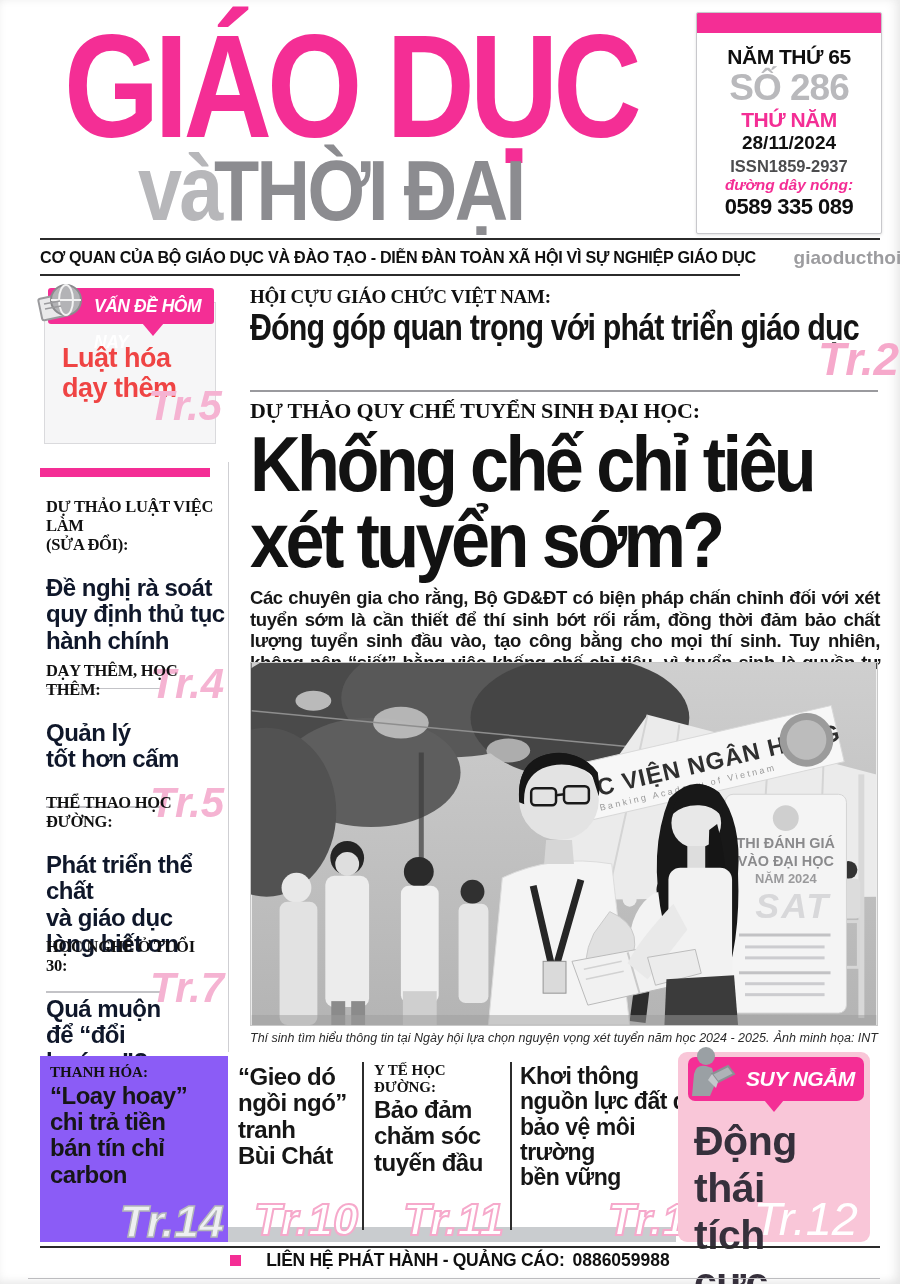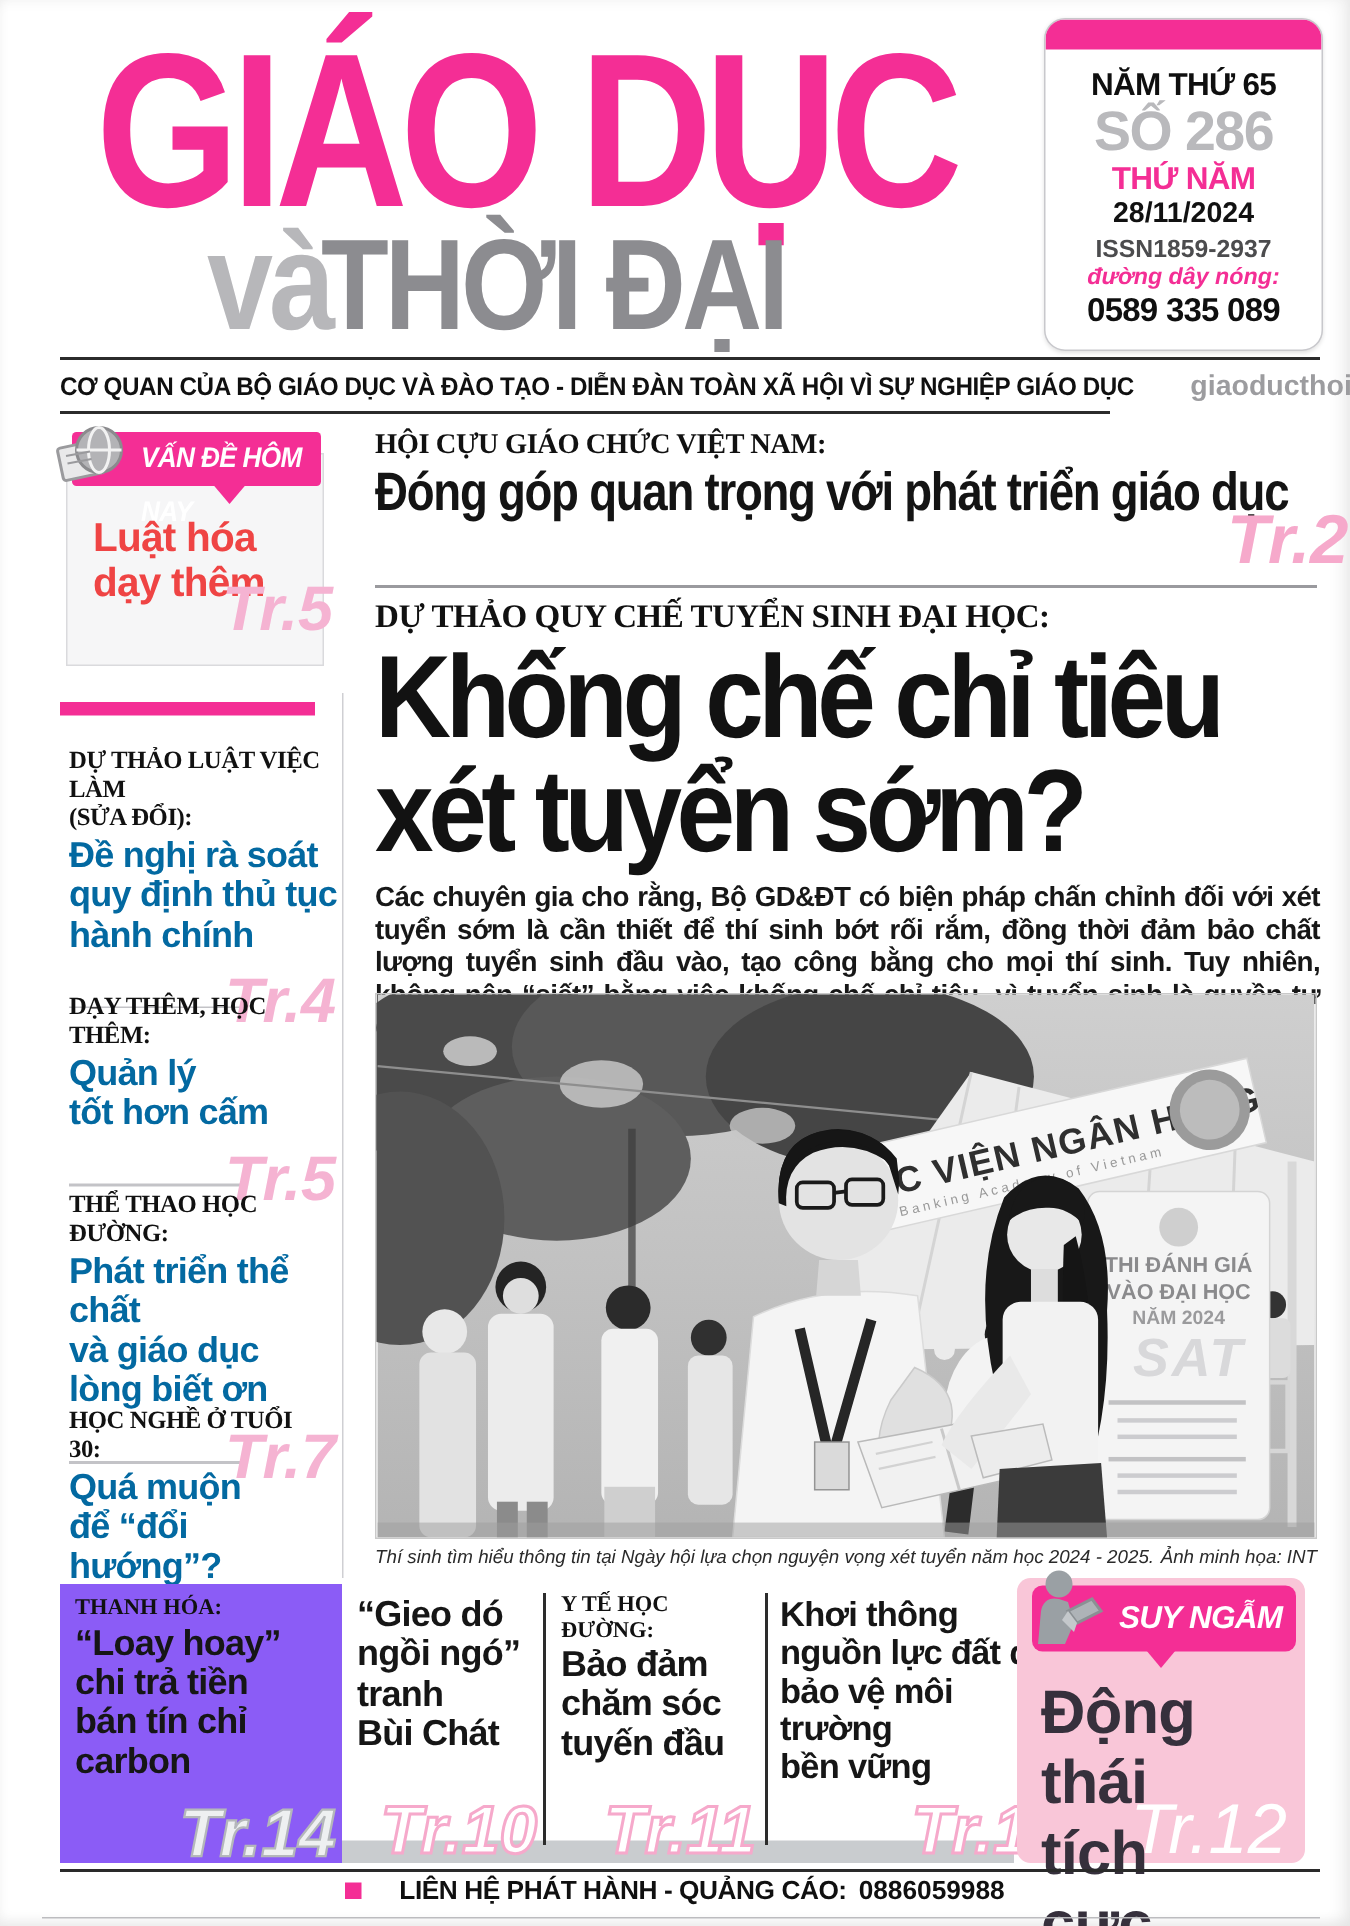--- a/index.html
+++ b/index.html
@@ -14,21 +14,21 @@
   
   #masthead-title{left:64px;top:14px;font-size:146px;line-height:1;font-weight:bold;
      letter-spacing:-6px;color:#f42e95;}
   #masthead-title .cx{transform:scaleX(.84);}
   #masthead-sub{left:138px;top:142px;line-height:1;}
   #masthead-sub .cx{transform:scaleX(.86);}
   #masthead-va{font-size:92px;font-weight:bold;color:#b7b7ba;letter-spacing:-3px;}
   #masthead-td{font-size:86px;font-weight:bold;color:#8c8c90;letter-spacing:-3px;margin-left:-8px;}
   
   #info-box{left:696px;top:12px;width:184px;height:220px;background:#fff;border:1px solid #c8c8cc;
-     border-radius:14px;overflow:hidden;text-align:center;box-shadow:0 1px 3px rgba(0,0,0,.12);}
+     border-radius:2px;overflow:hidden;text-align:center;box-shadow:0 1px 3px rgba(0,0,0,.12);}
   #info-pinkbar{height:20px;background:#f42e95;}
   #info-year{margin-top:12px;font-size:21px;font-weight:bold;color:#0f0f0f;letter-spacing:-.5px;}
   #info-issue{font-size:37px;font-weight:bold;color:#b9b9bc;line-height:1.05;letter-spacing:-1px;}
   #info-weekday{font-size:21px;font-weight:bold;color:#f42e95;letter-spacing:-.5px;}
   #info-date{font-size:19px;font-weight:bold;color:#111;}
   #info-issn{font-size:16.5px;font-weight:600;color:#4c4c4e;margin-top:3px;}
   #info-hotline-label{font-size:15.5px;font-weight:bold;font-style:italic;color:#f42e95;}
   #info-hotline{font-size:22px;font-weight:bold;color:#0f0f0f;letter-spacing:-.5px;}
   
   #org-strip{left:40px;top:238px;width:840px;height:36px;border-top:2px solid #2b2b2b;
@@ -46,21 +46,21 @@
   #vdh-icon{left:36px;top:280px;}
   #vdh-tail{left:142px;top:323px;width:0;height:0;border-left:11px solid transparent;
      border-right:11px solid transparent;border-top:13px solid #f42e95;}
   #featured-title{left:62px;top:344px;width:150px;font-size:27px;font-weight:bold;line-height:1.1;
      color:#ef4444;letter-spacing:-.5px;}
   #featured-page{left:148px;top:382px;font-size:42px;}
   #side-pinkbar{left:40px;top:468px;width:170px;height:9px;background:#f42e95;}
   #side-vrule{left:228px;top:462px;width:1px;height:590px;background:#cfcfd3;}
   .side-item{left:46px;width:172px;}
   .side-kicker{font-size:16.5px;line-height:1.15;letter-spacing:-.3px;}
-  .side-title{font-size:24px;font-weight:bold;line-height:1.1;color:#0369a1;letter-spacing:-.5px;margin-top:3px;width:185px;}
+  .side-title{font-size:24px;font-weight:bold;line-height:1.1;color:#0f172a;letter-spacing:-.5px;margin-top:20px;width:185px;}
   .side-pagerow{position:relative;height:42px;margin-top:2px;}
   .side-pagerow .rule{position:absolute;left:0;bottom:9px;width:118px;height:1.5px;background:#c3c3c7;}
   .side-pagerow .pagenum{position:absolute;right:-6px;bottom:-10px;font-size:42px;}
   #side-item-0{top:498px;} #side-item-1{top:662px;} #side-item-2{top:794px;} #side-item-3{top:938px;}
   
   #top-story{left:250px;top:286px;width:630px;}
   #top-story-kicker{font-size:19px;letter-spacing:-.3px;}
   #top-story-title{font-size:36px;font-weight:bold;white-space:nowrap;letter-spacing:-1px;color:#141414;line-height:1.1;}
   #top-story-title .cx{transform:scaleX(.845);}
   #top-story-page{left:818px;top:332px;font-size:46px;color:#f6a9cb;}

